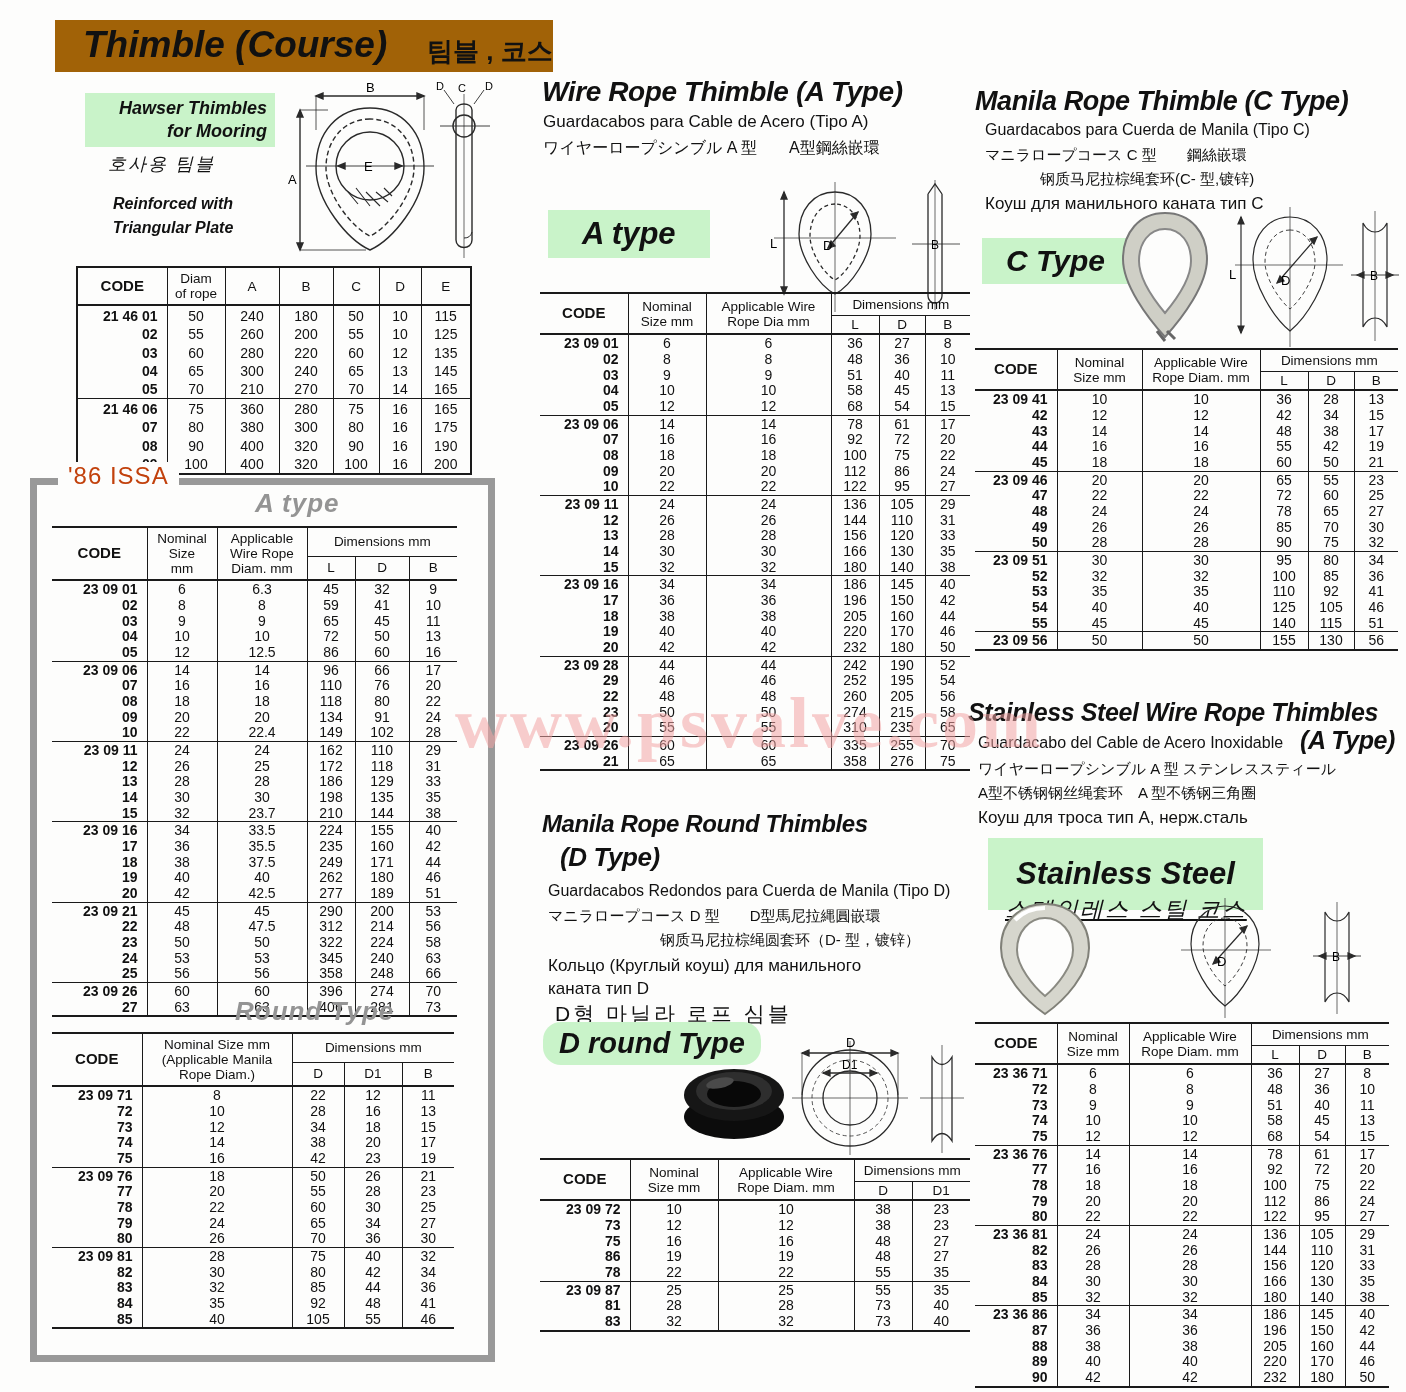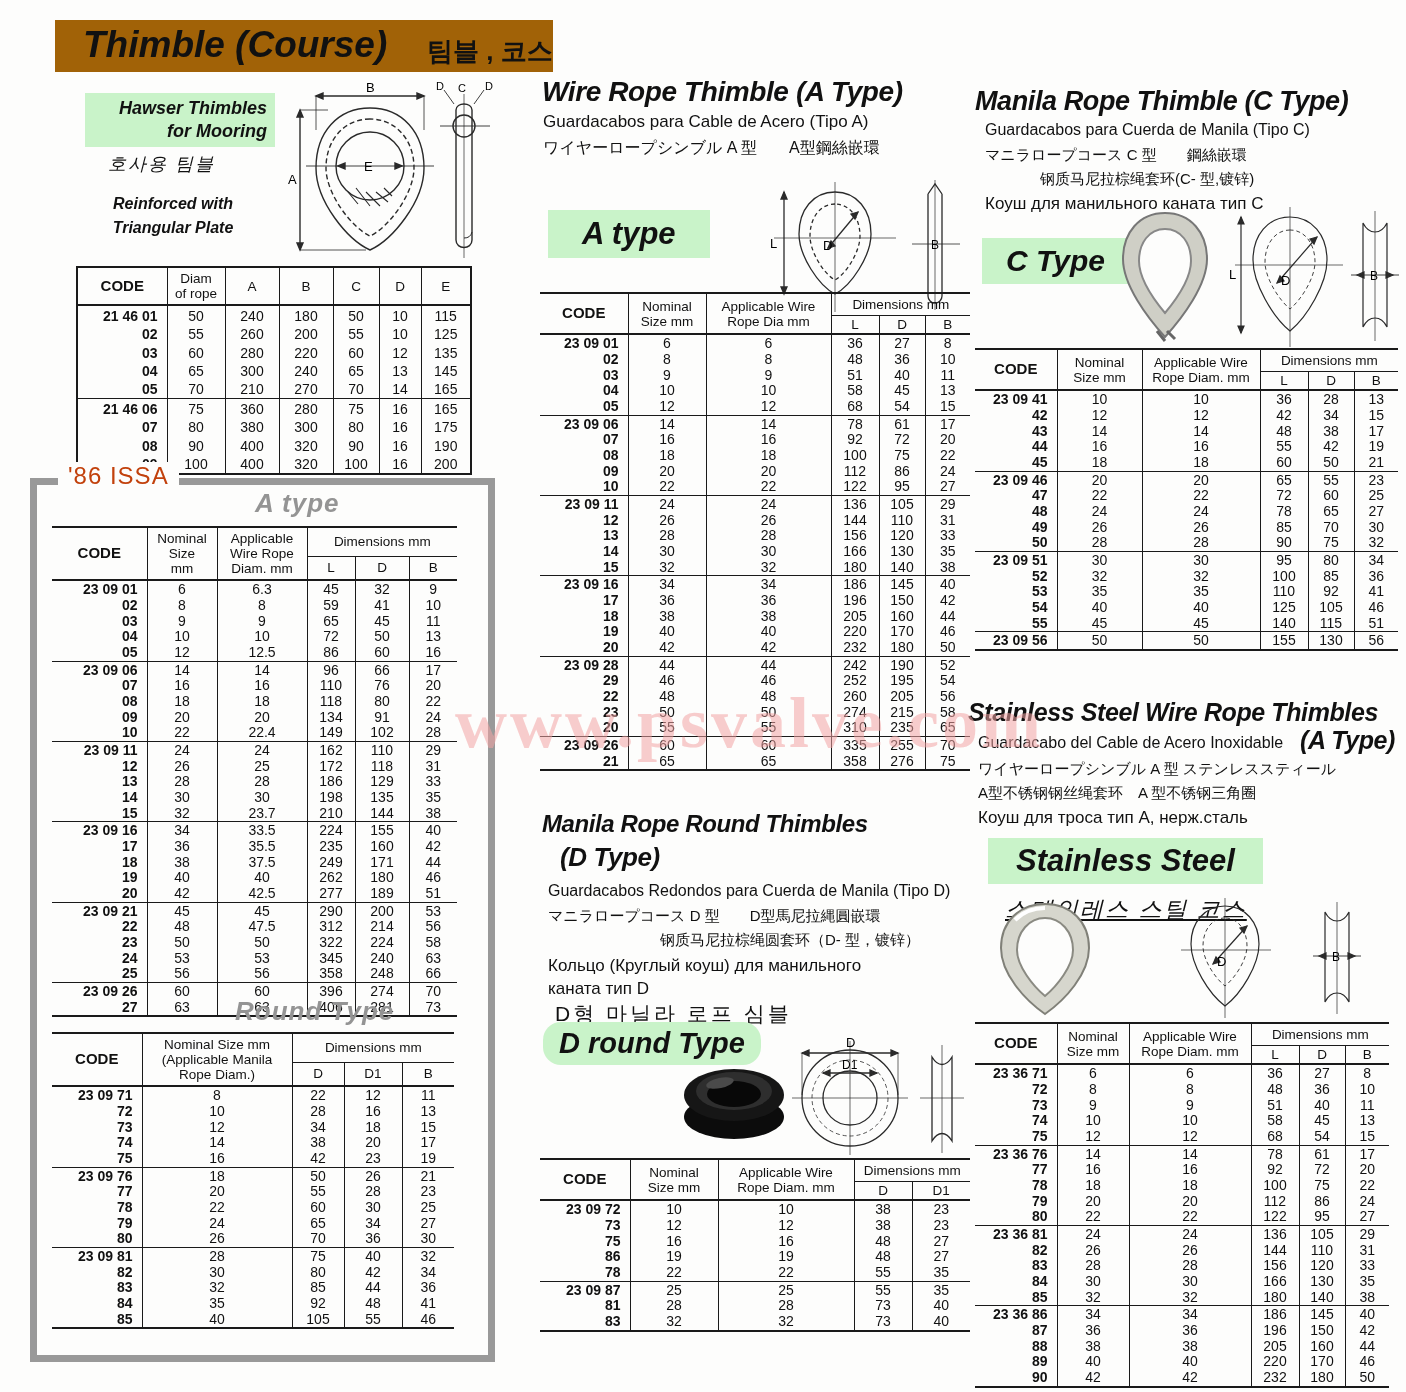--- a/index.html
+++ b/index.html
@@ -1164,21 +1164,21 @@
         </tbody>
       </table>
     </div>
 
   <div class="abs sec-title" style="left:968px;top:698px;font-size:25px;">Stainless Steel Wire Rope Thimbles</div>
   <div class="abs" style="left:978px;top:734px;font-size:16px;">Guardacabo del Cable de Acero Inoxidable</div>
   <div class="abs sec-title" style="left:1300px;top:726px;font-size:25px;">(A Type)</div>
   <div class="abs" style="left:978px;top:760px;font-size:15px;">ワイヤーロープシンブル A 型 ステンレススティール</div>
   <div class="abs" style="left:978px;top:784px;font-size:15px;">A型不锈钢钢丝绳套环　A 型不锈钢三角圈</div>
   <div class="abs" style="left:978px;top:808px;font-size:17px;">Коуш для троса тип A, нерж.сталь</div>
-  <div class="abs badge" style="left:988px;top:838px;padding:5px 28px;font-size:31px;">Stainless Steel</div>
+  <div class="abs badge" style="left:988px;top:838px;padding:18px 28px;font-size:31px;">Stainless Steel</div>
   <div class="abs it" style="left:1005px;top:894px;font-size:23px;letter-spacing:2px;text-decoration:underline;">스테인레스 스틸 코스</div>
 
   <svg class="abs" style="left:975px;top:898px;" width="430" height="122" viewBox="0 0 430 122">
     <g>
       <path d="M70 6 C44 6 26 24 26 50 C26 76 50 102 70 116 C90 102 114 76 114 50 C114 24 96 6 70 6 Z" fill="#d6d6cd" stroke="#808078" stroke-width="2"></path>
       <path d="M70 20 C54 20 42 34 42 52 C42 68 58 88 70 98 C82 88 98 68 98 52 C98 34 86 20 70 20 Z" fill="#fdfdfc" stroke="#8a8a82" stroke-width="2"></path>
       <path d="M40 22 C50 12 62 10 70 10" stroke="#fff" stroke-width="4" fill="none"></path>
     </g>
     <g stroke="#2a2a2a" fill="none" stroke-width="1.2">
       <path d="M250 8 C230 8 216 24 216 46 C216 67 234 96 250 108 C266 96 284 67 284 46 C284 24 270 8 250 8 Z"></path>

